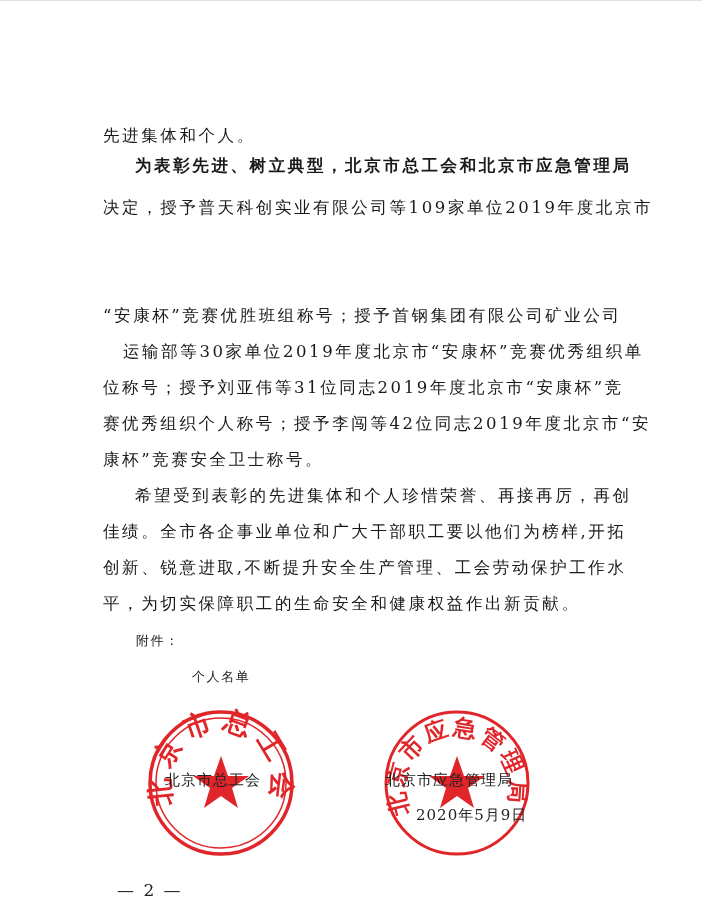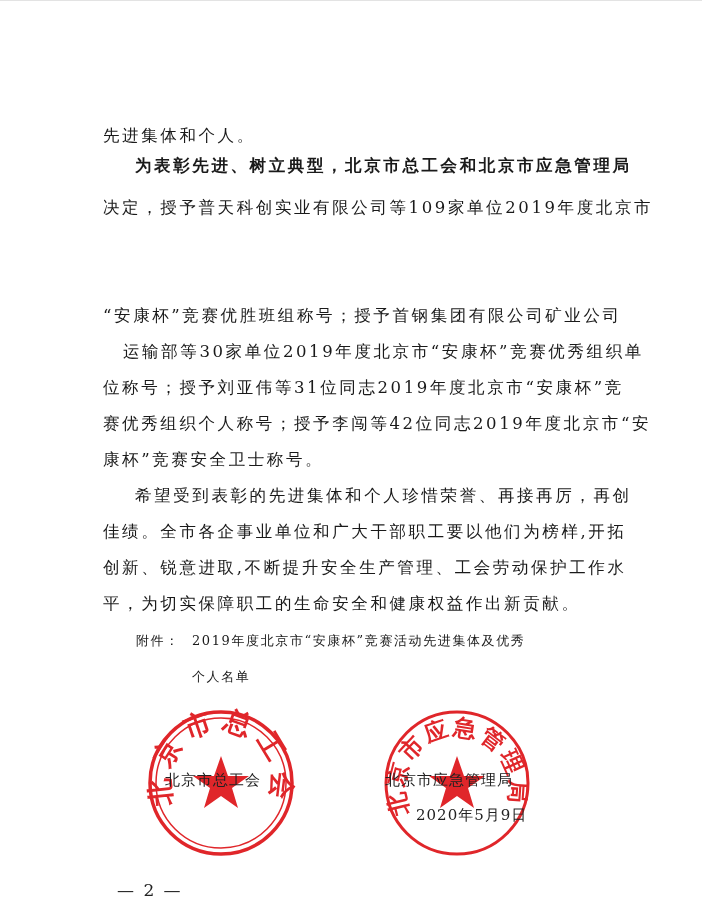--- a/index.html
+++ b/index.html
@@ -39,21 +39,20 @@
   <div class="line" style="top:378px;">位称号；授予刘亚伟等31位同志2019年度北京市“安康杯”竞</div>
   <div class="line" style="top:414px;">赛优秀组织个人称号；授予李闯等42位同志2019年度北京市“安</div>
   <div class="line last" style="top:450px;">康杯”竞赛安全卫士称号。</div>
 
   <div class="line indent" style="top:486px;">希望受到表彰的先进集体和个人珍惜荣誉、再接再厉，再创</div>
   <div class="line" style="top:522px;">佳绩。全市各企事业单位和广大干部职工要以他们为榜样,开拓</div>
   <div class="line" style="top:558px;">创新、锐意进取,不断提升安全生产管理、工会劳动保护工作水</div>
   <div class="line last" style="top:594px;">平，为切实保障职工的生命安全和健康权益作出新贡献。</div>
 
   <div class="attach" style="left:136px; top:631px;">附件：</div>
-  <div class="attach" style="left:192px; top:631px;">2019年度北京市“安康杯”竞赛活动先进集体及优秀</div>
   <div class="attach" style="left:192px; top:667px;">个人名单</div>
 
   <svg class="seal" style="left:146px; top:708px;" width="150" height="150" viewBox="0 0 150 150">
     <defs>
       <path id="arcL" d="M 30 100 A 52 52 0 1 1 120 100"></path>
     </defs>
     <circle cx="75" cy="75" r="71" fill="none" stroke="#e0262a" stroke-width="3.5"></circle>
     <circle cx="75" cy="75" r="65" fill="none" stroke="#e0262a" stroke-width="1.5"></circle>
     <text font-family="DejaVu Sans, sans-serif" font-size="27" fill="#e0262a" font-weight="bold" letter-spacing="8">
       <textPath href="#arcL" startOffset="2%">北京市总工会</textPath>

